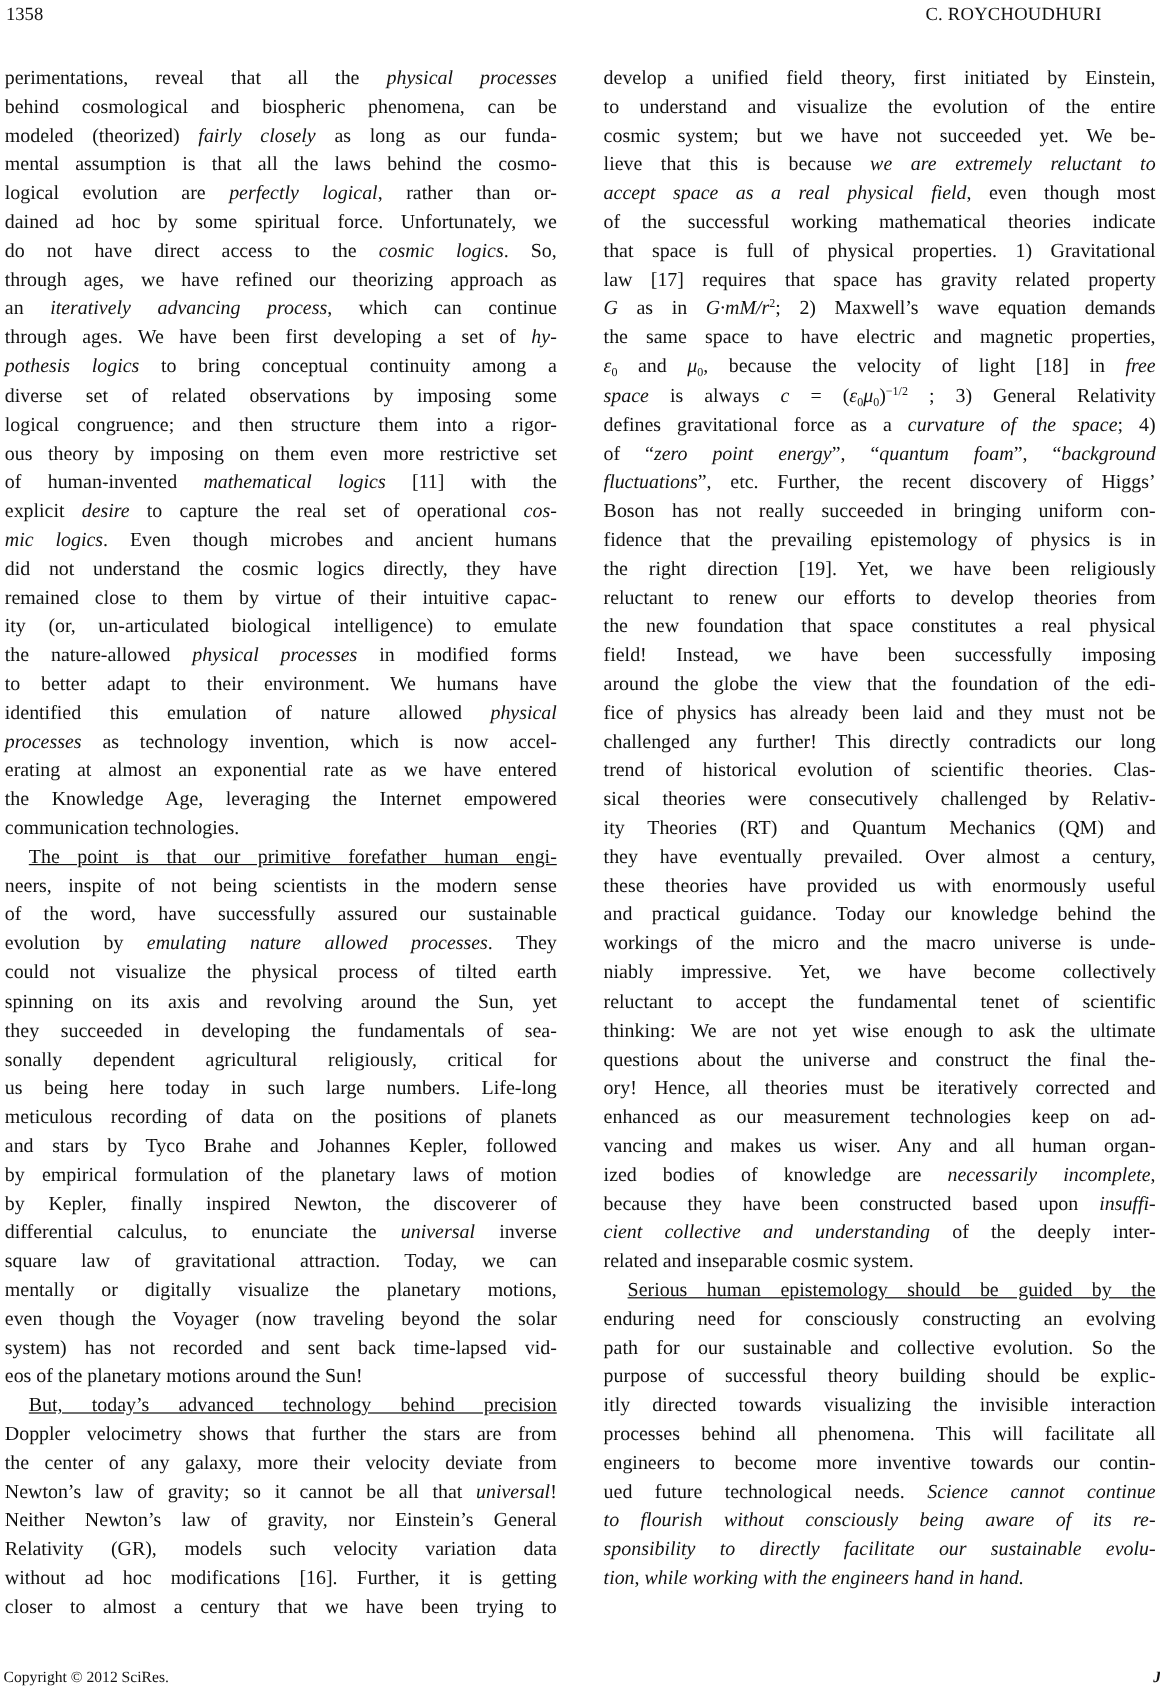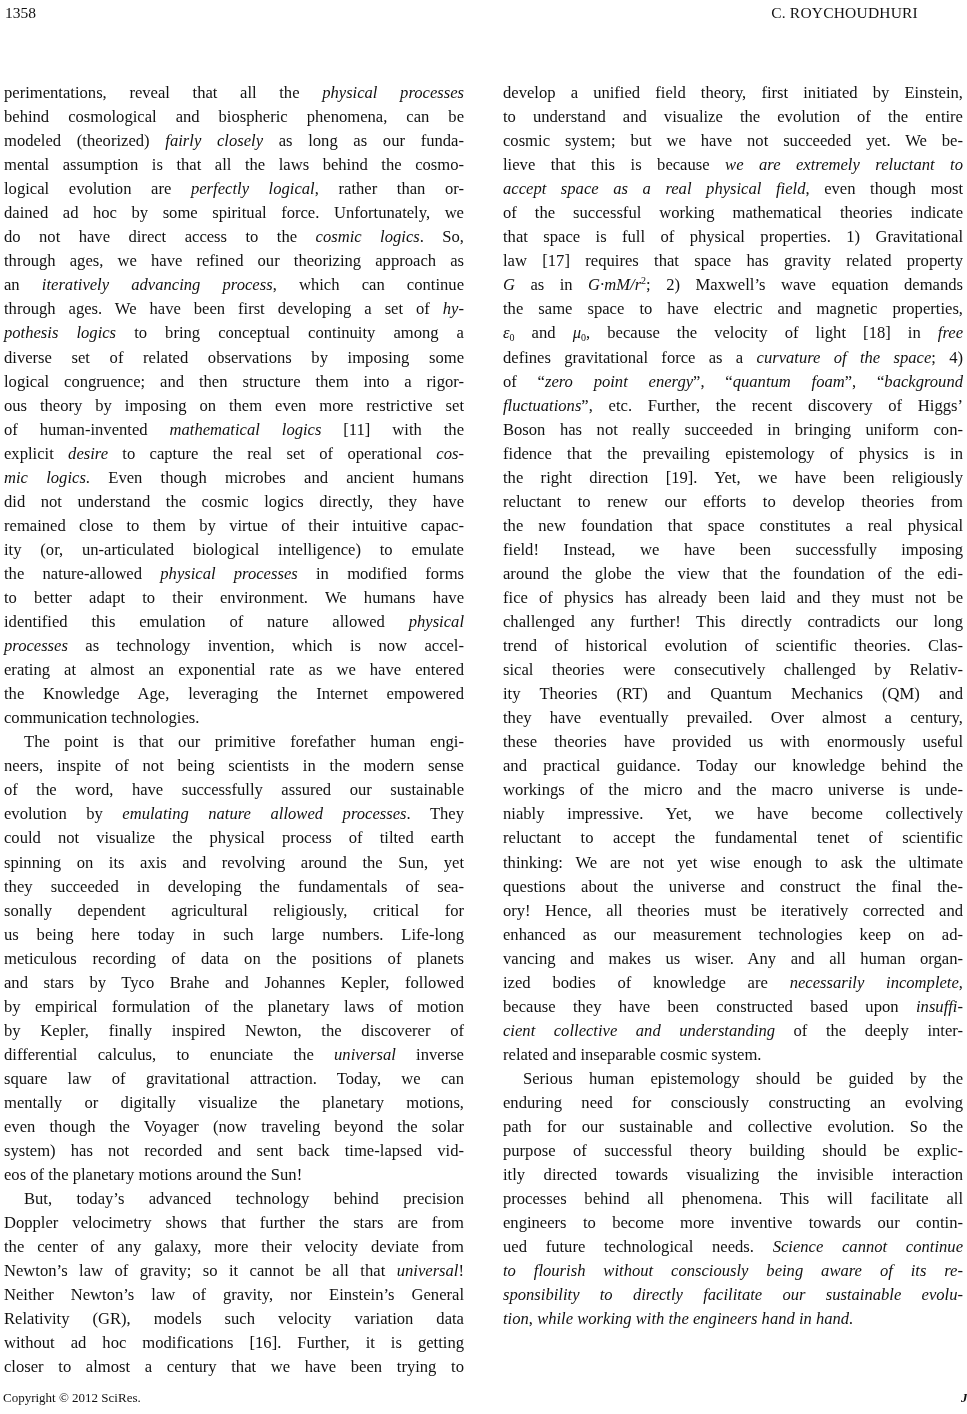--- a/index.html
+++ b/index.html
@@ -1,26 +1,26 @@
 <!DOCTYPE html>
 <html><head>
 <meta charset="utf-8">
 <style>
   html, body { margin: 0; padding: 0; background: #ffffff; }
   body { width: 967px; height: 1414px; position: relative; overflow: hidden;
          font-family: "Liberation Serif", "DejaVu Serif", serif; color: #111111; }
   .header { position: absolute; top: 4px; left: 0; width: 918px; height: 20px; font-size: 15.5px; }
   .page-num { position: absolute; left: 5px; top: 0; }
   .running-title { position: absolute; left: 0; right: 0; text-align: right; top: 0; letter-spacing: 0.2px; }
-  .col { position: absolute; top: 53px; font-size: 16.6px; margin-top: 28px; }
+  .col { position: absolute; top: 53px; font-size: 16.6px; }
   .col-left { left: 4px; width: 460px; }
   .col-right { left: 503px; width: 460px; }
   .line { height: 24.05px; line-height: 24.05px; white-space: nowrap; text-align: justify; text-align-last: justify; overflow: visible; }
   .line.last { text-align-last: left; }
-  .line.indent { padding-left: 20px; }
+  .line.indent { padding-left: 20px; text-decoration: underline; }
   i { font-style: italic; }
   sup { font-size: 10px; vertical-align: 6px; line-height: 0; }
   sub { font-size: 10px; vertical-align: -3px; line-height: 0; }
   .footer { position: absolute; top: 1390px; left: 0; width: 967px; height: 20px; font-size: 13px; padding-left: 24px; }
   .copyright { position: absolute; left: 3px; top: 0; }
   .journal { position: absolute; right: 4px; top: 0; font-weight: bold; font-style: italic; }
   .paragraph { display: block; }
 </style>
 </head>
 <body>
@@ -99,20 +99,21 @@
       <div class="line">to understand and visualize the evolution of the entire</div>
       <div class="line">cosmic system; but we have not succeeded yet. We be-</div>
       <div class="line">lieve that this is because <i>we are extremely reluctant to</i></div>
       <div class="line"><i>accept space as a real physical field</i>, even though most</div>
       <div class="line">of the successful working mathematical theories indicate</div>
       <div class="line">that space is full of physical properties. 1) Gravitational</div>
       <div class="line">law [17] requires that space has gravity related property</div>
       <div class="line"><i>G</i> as in <i>G·mM/r</i><sup>2</sup>; 2) Maxwell’s wave equation demands</div>
       <div class="line">the same space to have electric and magnetic properties,</div>
       <div class="line"><i>ε</i><sub>0</sub> and <i>μ</i><sub>0</sub>, because the velocity of light [18] in <i>free</i></div>
+      <div class="line"><i>space</i> is always <i>c</i> = (<i>ε</i><sub>0</sub><i>μ</i><sub>0</sub>)<sup>−1/2</sup> ; 3) General Relativity</div>
       <div class="line">defines gravitational force as a <i>curvature of the space</i>; 4)</div>
       <div class="line">of “<i>zero point energy</i>”, “<i>quantum foam</i>”, “<i>background</i></div>
       <div class="line"><i>fluctuations</i>”, etc. Further, the recent discovery of Higgs’</div>
       <div class="line">Boson has not really succeeded in bringing uniform con-</div>
       <div class="line">fidence that the prevailing epistemology of physics is in</div>
       <div class="line">the right direction [19]. Yet, we have been religiously</div>
       <div class="line">reluctant to renew our efforts to develop theories from</div>
       <div class="line">the new foundation that space constitutes a real physical</div>
       <div class="line">field! Instead, we have been successfully imposing</div>
       <div class="line">around the globe the view that the foundation of the edi-</div>

